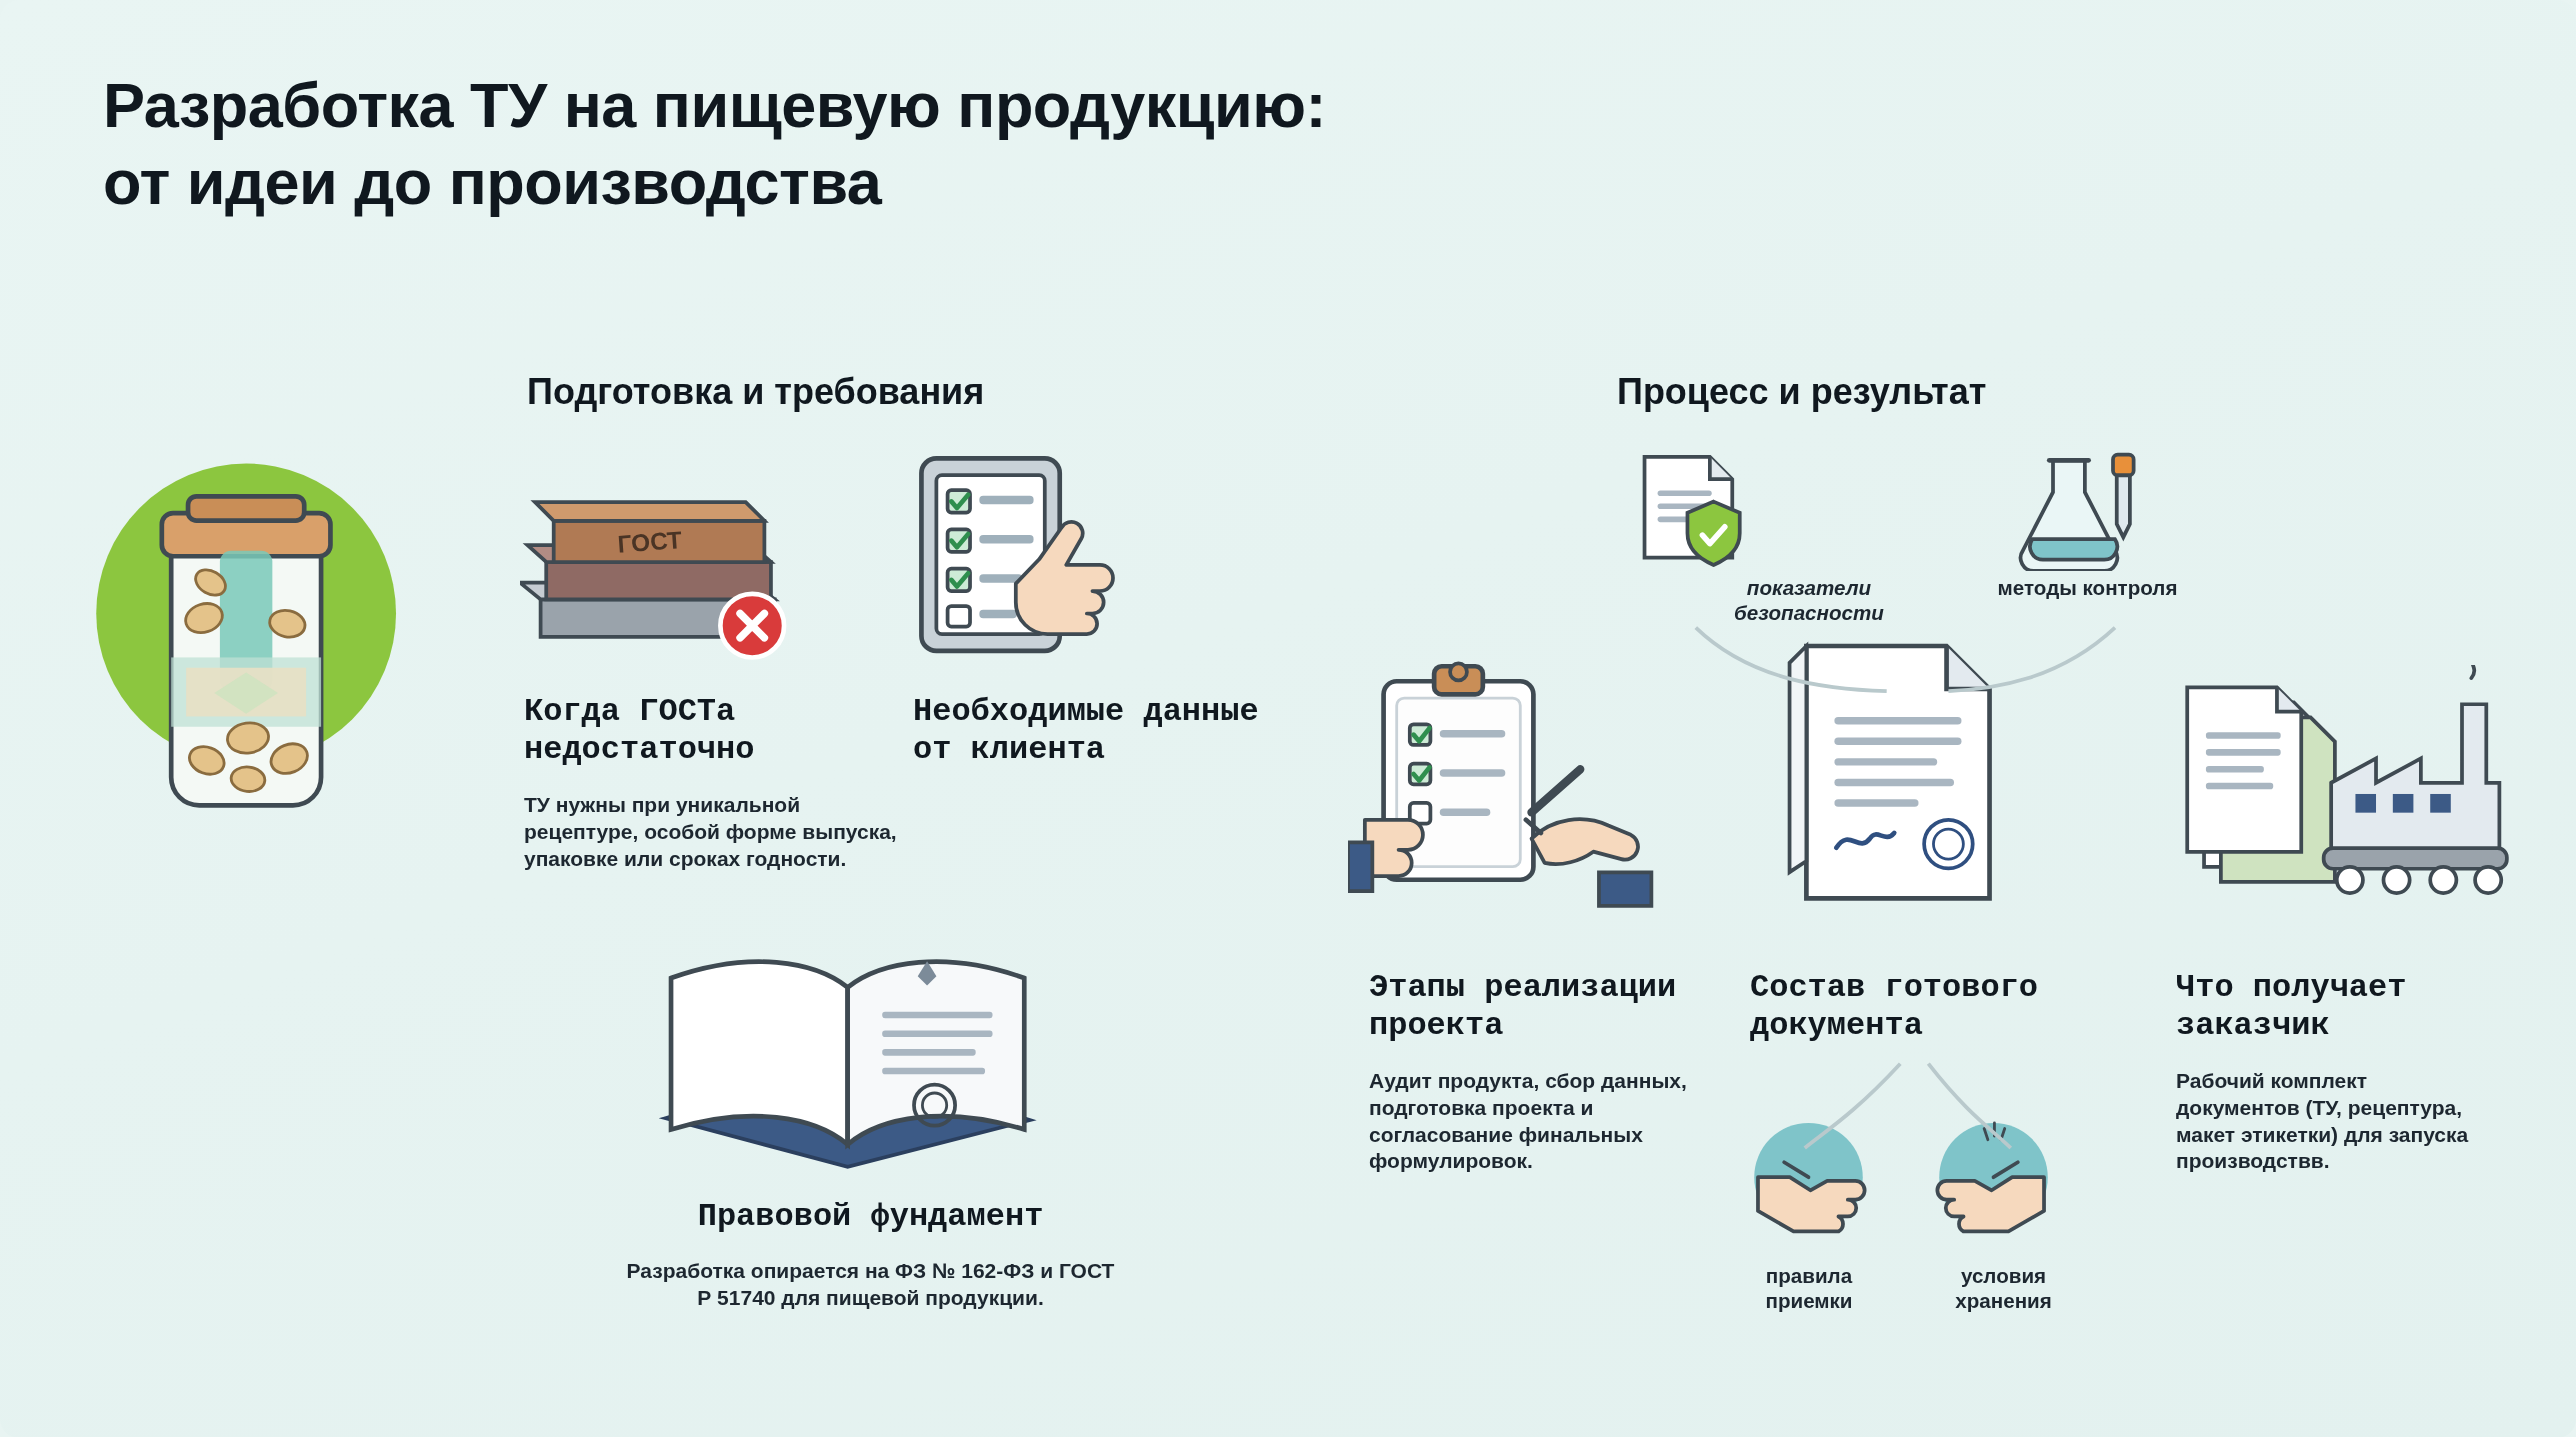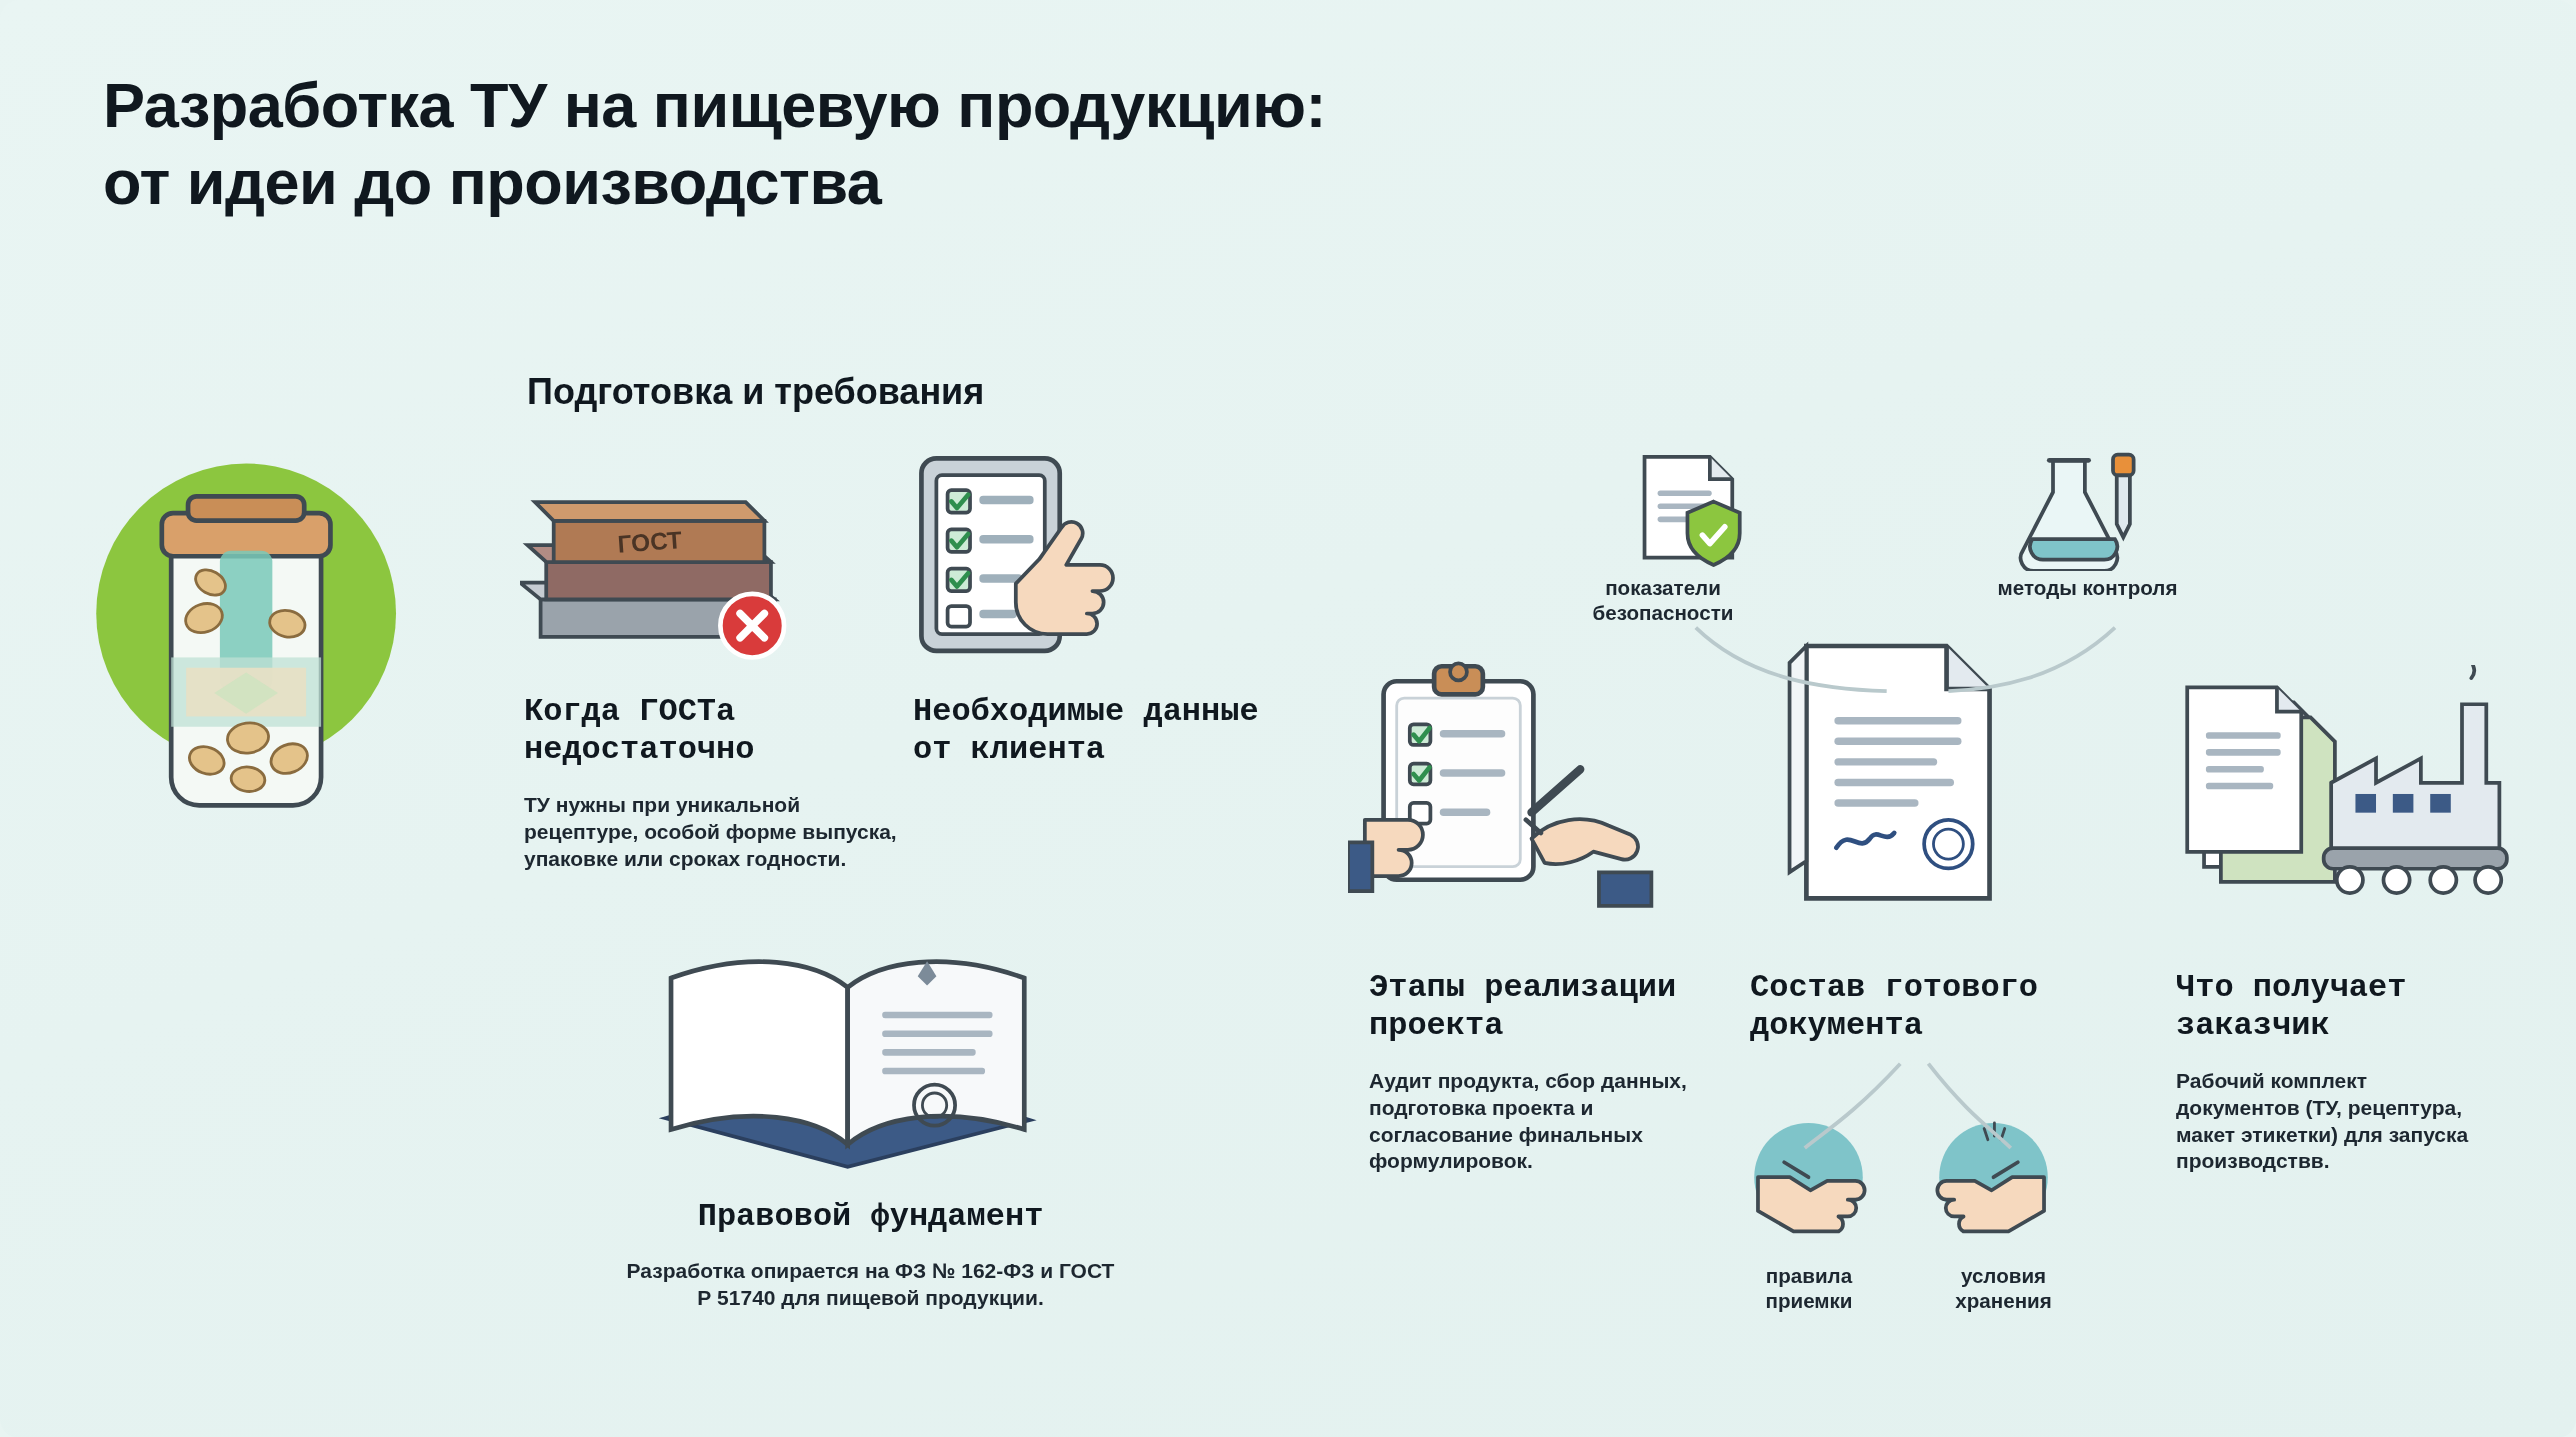--- a/index.html
+++ b/index.html
@@ -75,21 +75,21 @@
   .block { position: absolute; }
 
   
   #block-gost    { left: 524px;  top: 693px;  width: 374px; }
   #block-client  { left: 913px;  top: 693px;  width: 393px; }
   #block-legal   { left: 618px;  top: 1198px; width: 505px; text-align: center; }
   #block-stages  { left: 1369px; top: 969px; width: 374px; }
   #block-compose { left: 1750px; top: 969px; width: 328px; }
   #block-result  { left: 2176px; top: 969px; width: 318px; }
 
-  #label-safety   { left: 1560px; top: 576px;  width: 206px; }
+  #label-safety   { left: 1706px; top: 576px;  width: 206px; font-style: italic; }
   #label-methods  { left: 1994px; top: 576px;  width: 187px; }
   #label-rules    { left: 1720px; top: 1264px; width: 178px; }
   #label-storage  { left: 1910px; top: 1264px; width: 187px; }
 
   
   .art { position: absolute; }
   #art-jar      { left: 70px;  top: 440px; }
   #art-books    { left: 520px; top: 459px; }
   #art-tablet   { left: 899px; top: 449px; }
   #art-openbook { left: 637px; top: 922px; }
@@ -107,20 +107,21 @@
 <body>
 
 <div class="canvas">
 
   <div class="title">
     <div class="title-line">Разработка ТУ на пищевую продукцию:</div>
     <div class="title-line">от идеи до производства</div>
   </div>
 
   <div class="col-head" id="head-left">Подготовка и требования</div>
+  <div class="col-head" id="head-right">Процесс и результат</div>
 
   <div class="art" id="art-jar">
     <svg width="356" height="403" viewBox="0 0 380 430">
       <circle cx="188" cy="185" r="160" fill="#8cc63f"></circle>
 
       <path d="M108 110 h160 v250 a30 30 0 0 1 -30 30 h-100 a30 30 0 0 1 -30 -30 Z" fill="#f4f9f5" stroke="#3f4a52" stroke-width="5"></path>
 
       <rect x="98" y="78" width="180" height="46" rx="12" fill="#d9a06a" stroke="#3f4a52" stroke-width="5"></rect>
       <rect x="126" y="60" width="124" height="26" rx="9" fill="#c98e57" stroke="#3f4a52" stroke-width="5"></rect>
 

